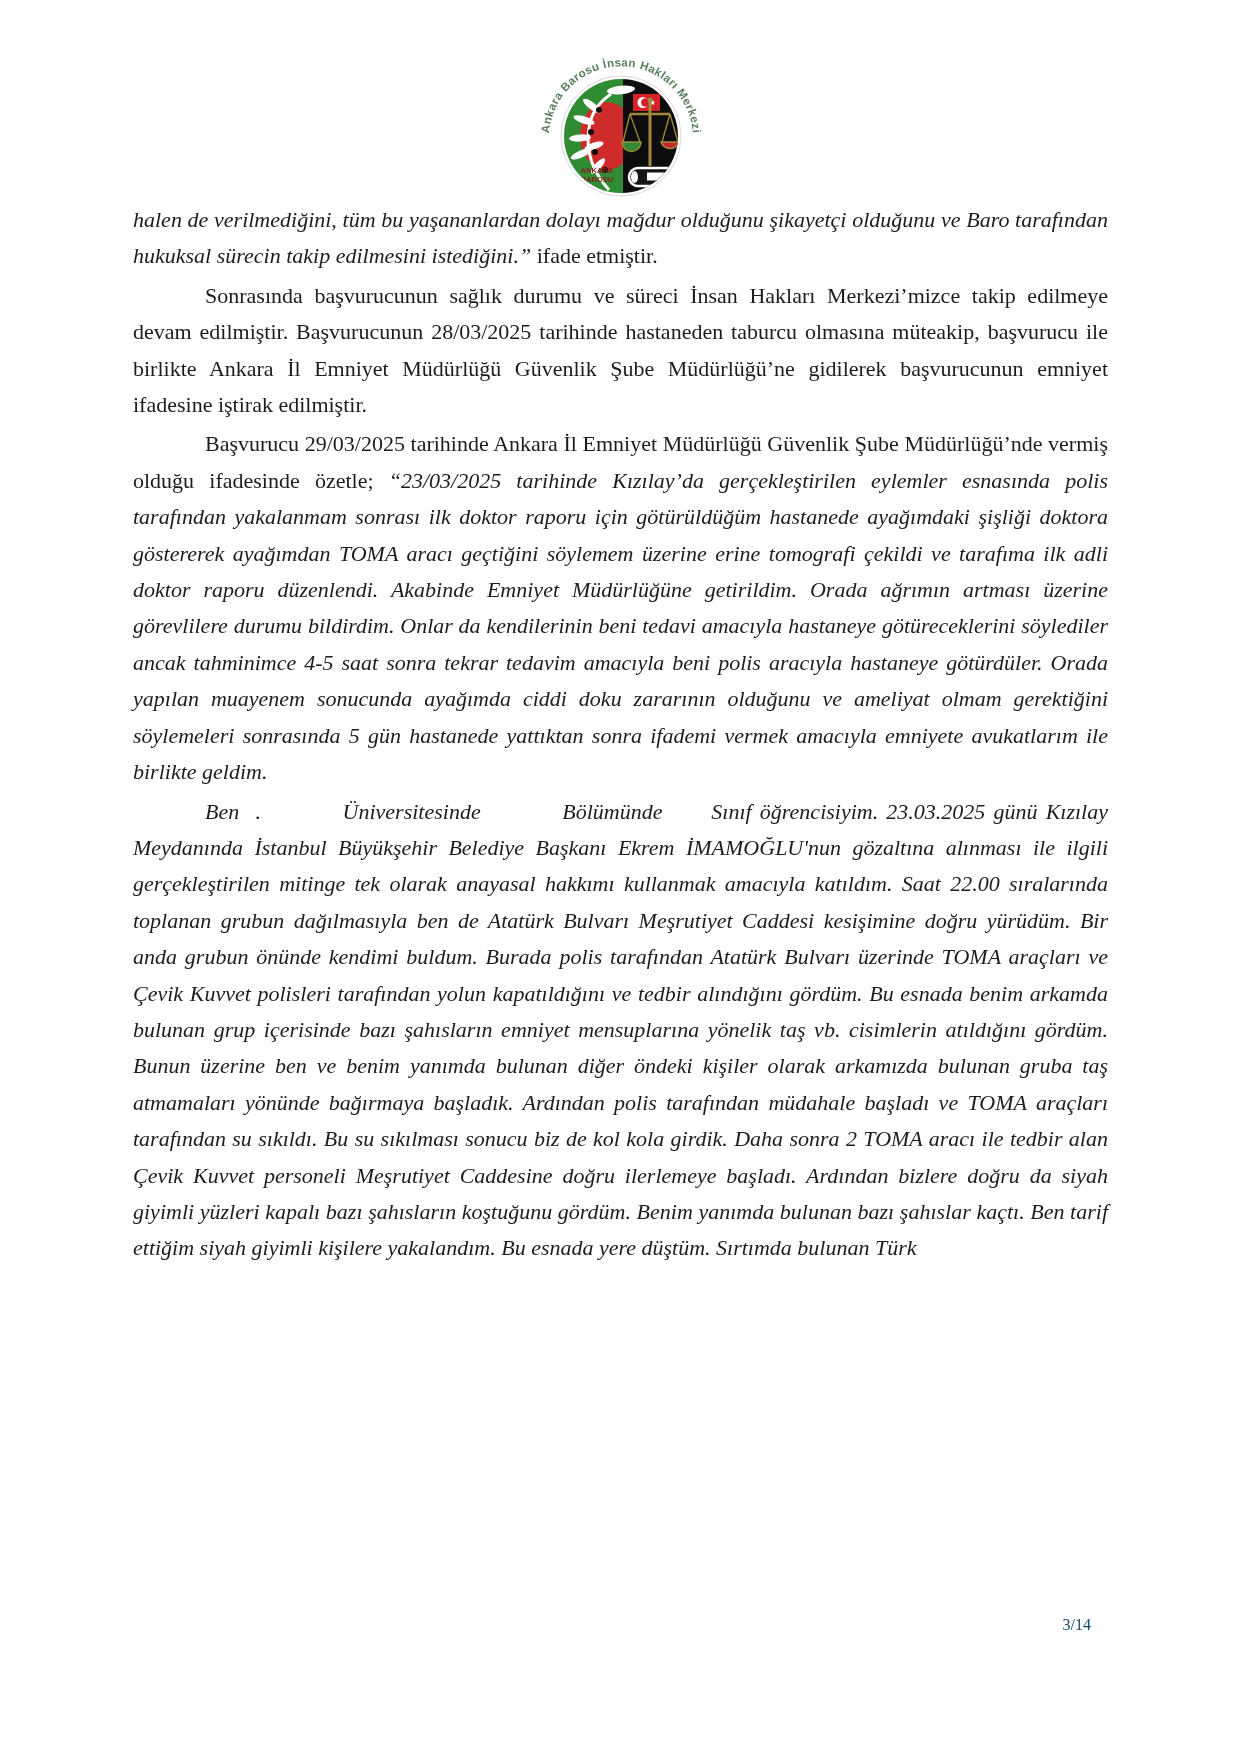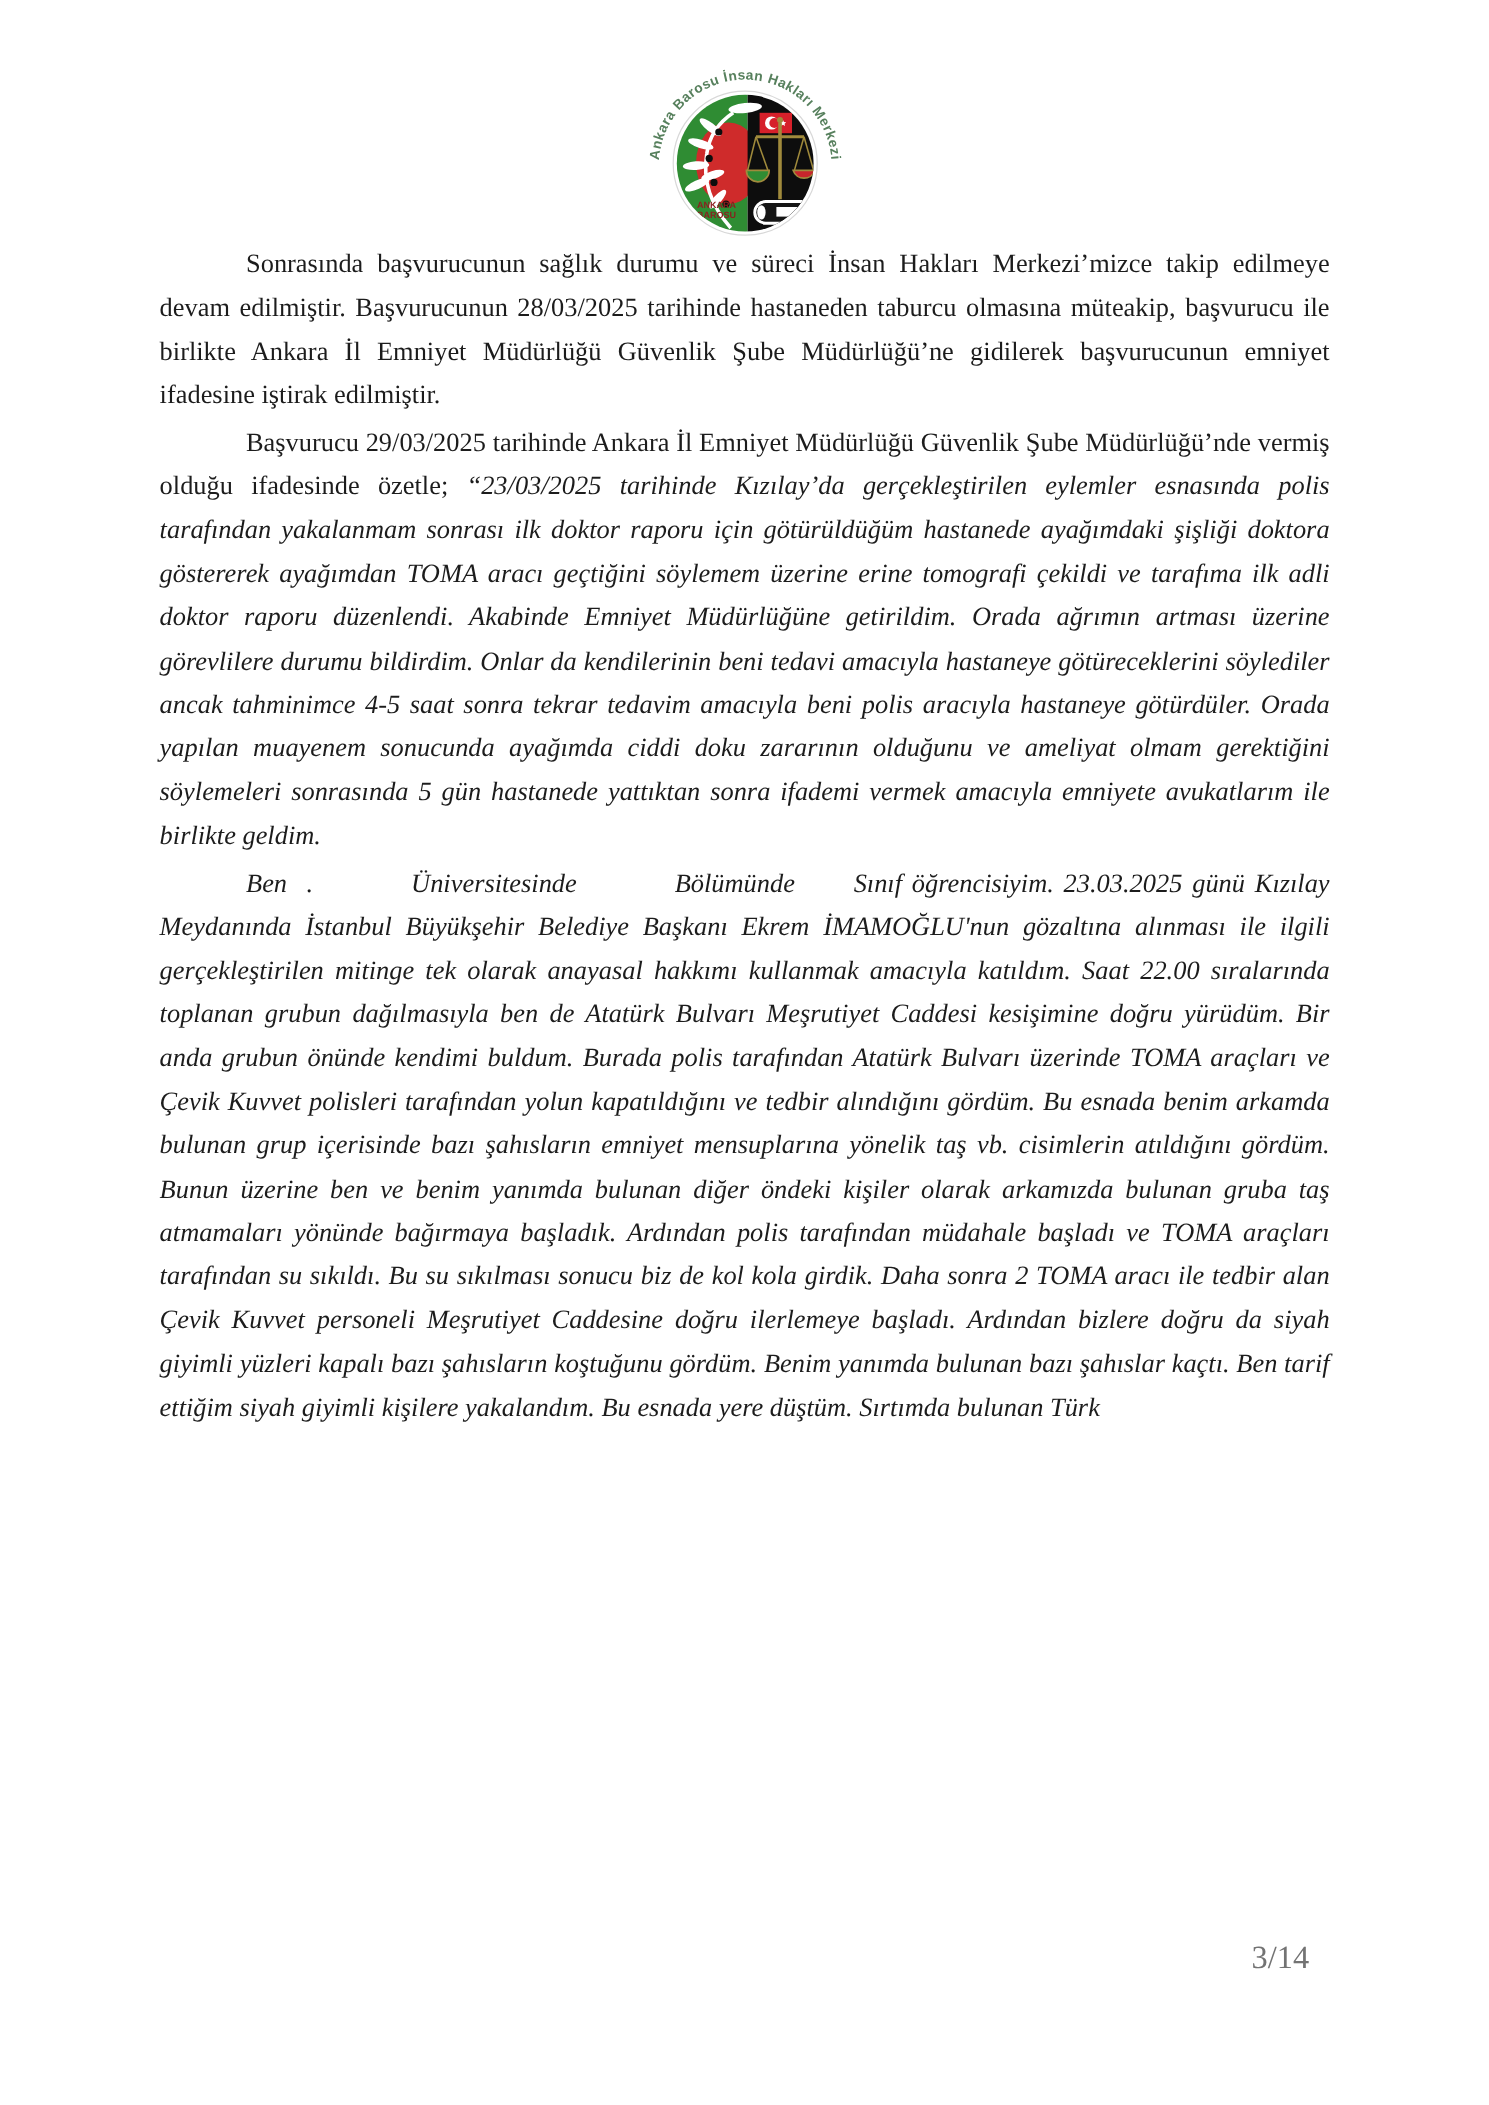--- a/index.html
+++ b/index.html
@@ -27,22 +27,22 @@
     line-height:36.4px;
   }
   p.para{margin:0 0 3px 0;}
   p.para.indent{text-indent:72px;}
   .run{font-style:normal;}
   .run.italic{font-style:italic;}
   .page-number{
     position:absolute;
     top:1616px;
     right:150px;
-    font-size:27px;
-    color:#737373;
+    font-size:16px;
+    color:#0c4a6e;
   }
   .arc-label{
     font-family:"Liberation Sans","DejaVu Sans",sans-serif;
     font-size:11.5px;
     font-weight:600;
     letter-spacing:.4px;
     fill:#57805d;
   }
   .seal-caption{
     font-family:"Liberation Sans","DejaVu Sans",sans-serif;
@@ -119,20 +119,21 @@
           <rect x="126" y="118.5" width="26" height="8" fill="#ffffff"></rect>
         </g>
 
         <text class="seal-caption" x="76" y="119" text-anchor="middle">ANKARA</text>
         <text class="seal-caption" x="76" y="128" text-anchor="middle">BAROSU</text>
       </g>
     </svg>
   </div>
 
   <div class="doc-body">
+      <p class="para"><span class="run italic">halen de verilmediğini, tüm bu yaşananlardan dolayı mağdur olduğunu şikayetçi olduğunu ve Baro tarafından hukuksal sürecin takip edilmesini istediğini.”</span><span class="run"> ifade etmiştir.</span></p>
       <p class="para indent"><span class="run">Sonrasında başvurucunun sağlık durumu ve süreci İnsan Hakları Merkezi’mizce takip edilmeye devam edilmiştir. Başvurucunun 28/03/2025 tarihinde hastaneden taburcu olmasına müteakip, başvurucu ile birlikte Ankara İl Emniyet Müdürlüğü Güvenlik Şube Müdürlüğü’ne gidilerek başvurucunun emniyet ifadesine iştirak edilmiştir.</span></p>
       <p class="para indent"><span class="run">Başvurucu 29/03/2025 tarihinde Ankara İl Emniyet Müdürlüğü Güvenlik Şube Müdürlüğü’nde vermiş olduğu ifadesinde özetle; </span><span class="run italic">“23/03/2025 tarihinde Kızılay’da gerçekleştirilen eylemler esnasında polis tarafından yakalanmam sonrası ilk doktor raporu için götürüldüğüm hastanede ayağımdaki şişliği doktora göstererek ayağımdan TOMA aracı geçtiğini söylemem üzerine erine tomografi çekildi ve tarafıma ilk adli doktor raporu düzenlendi. Akabinde Emniyet Müdürlüğüne getirildim. Orada ağrımın artması üzerine görevlilere durumu bildirdim. Onlar da kendilerinin beni tedavi amacıyla hastaneye götüreceklerini söylediler ancak tahminimce 4-5 saat sonra tekrar tedavim amacıyla beni polis aracıyla hastaneye götürdüler. Orada yapılan muayenem sonucunda ayağımda ciddi doku zararının olduğunu ve ameliyat olmam gerektiğini söylemeleri sonrasında 5 gün hastanede yattıktan sonra ifademi vermek amacıyla emniyete avukatlarım ile birlikte geldim.</span></p>
       <p class="para indent"><span class="run italic">Ben&nbsp;&nbsp;.&nbsp;&nbsp;&nbsp;&nbsp;&nbsp;&nbsp;&nbsp;&nbsp;&nbsp;&nbsp;Üniversitesinde&nbsp;&nbsp;&nbsp;&nbsp;&nbsp;&nbsp;&nbsp;&nbsp;&nbsp;&nbsp;Bölümünde&nbsp;&nbsp;&nbsp;&nbsp;&nbsp;&nbsp;Sınıf öğrencisiyim. 23.03.2025 günü Kızılay Meydanında İstanbul Büyükşehir Belediye Başkanı Ekrem İMAMOĞLU'nun gözaltına alınması ile ilgili gerçekleştirilen mitinge tek olarak anayasal hakkımı kullanmak amacıyla katıldım. Saat 22.00 sıralarında toplanan grubun dağılmasıyla ben de Atatürk Bulvarı Meşrutiyet Caddesi kesişimine doğru yürüdüm. Bir anda grubun önünde kendimi buldum. Burada polis tarafından Atatürk Bulvarı üzerinde TOMA araçları ve Çevik Kuvvet polisleri tarafından yolun kapatıldığını ve tedbir alındığını gördüm. Bu esnada benim arkamda bulunan grup içerisinde bazı şahısların emniyet mensuplarına yönelik taş vb. cisimlerin atıldığını gördüm. Bunun üzerine ben ve benim yanımda bulunan diğer öndeki kişiler olarak arkamızda bulunan gruba taş atmamaları yönünde bağırmaya başladık. Ardından polis tarafından müdahale başladı ve TOMA araçları tarafından su sıkıldı. Bu su sıkılması sonucu biz de kol kola girdik. Daha sonra 2 TOMA aracı ile tedbir alan Çevik Kuvvet personeli Meşrutiyet Caddesine doğru ilerlemeye başladı. Ardından bizlere doğru da siyah giyimli yüzleri kapalı bazı şahısların koştuğunu gördüm. Benim yanımda bulunan bazı şahıslar kaçtı. Ben tarif ettiğim siyah giyimli kişilere yakalandım. Bu esnada yere düştüm. Sırtımda bulunan Türk</span></p>
     </div>
 
   <div class="page-number">3/14</div>
 
 </div>
 
 </body></html>

